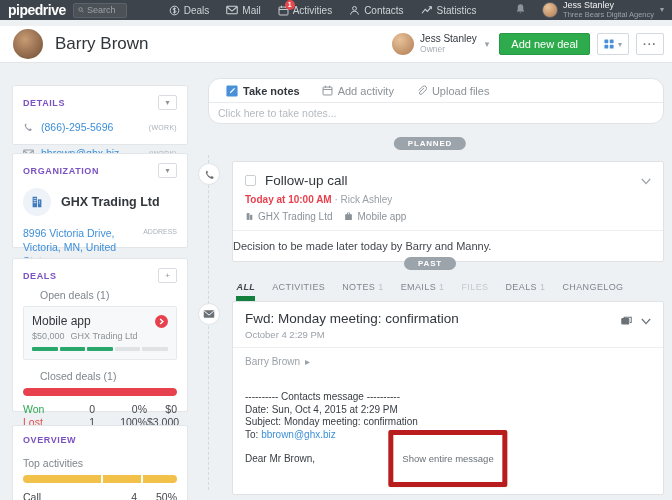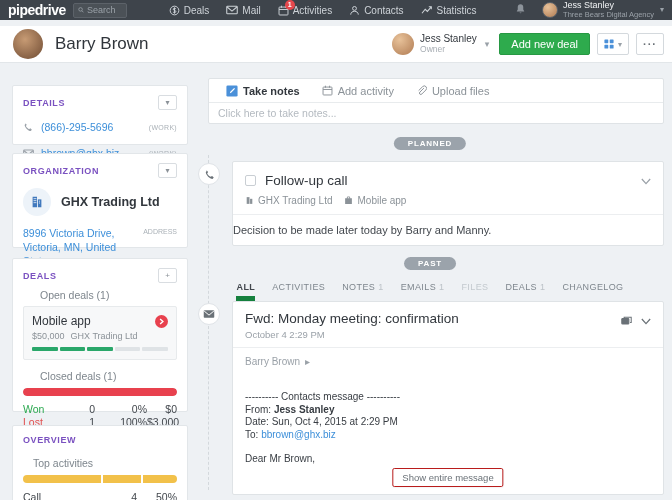--- a/index.html
+++ b/index.html
@@ -88,35 +88,35 @@
   .closed-bar i { display:block; height:100%; background:#e8414e; border-radius:4px; }
   .stats { margin:7px 10px 0; }
   .stat-row { display:grid; grid-template-columns:34px 38px 52px 1fr; font-size:10.5px; line-height:13px; }
   .stat-row span { text-align:right; color:#42474d; }
   .stat-row .lb { text-align:left; }
   .stat-row.won .lb { color:#2aa84f; }
   .stat-row.lost .lb { color:#e04f4f; }
   .btn-seeall { margin:8px 10px 0; height:19px; background:#fff; border:1px solid #d4d9dd;
     border-radius:2px; font-size:10px; color:#5a6168; padding:0 8px; cursor:pointer; font-family:inherit; }
   .p-overview { top:425px; height:200px; }
-  .ov-sub { padding:6px 20px 0; font-size:10.5px; color:#7e868d; }
+  .ov-sub { padding:6px 10px 0; font-size:10.5px; color:#7e868d; }
   .ov-bar { margin:6px 10px 0; height:8px; display:flex; gap:2px; }
   .ov-bar span { display:block; height:8px; background:#f2c14a; }
   .ov-bar span:first-child { border-radius:4px 0 0 4px; }
   .ov-bar span:last-child { border-radius:0 4px 4px 0; }
   .ov-row { display:grid; grid-template-columns:1fr 26px 40px; font-size:10.5px; color:#42474d;
     padding:8px 10px 0; }
   .ov-row span { text-align:right; }
   .ov-row .lb { text-align:left; }
 
   
   .main { position:absolute; left:196px; top:63px; width:468px; height:437px; }
   .tl-line { position:absolute; left:12px; top:92px; bottom:10px; border-left:1px dashed #d3d8dc; z-index:0; }
   .composer { position:absolute; left:12px; right:0; top:15px; background:#fff;
-    border:1px solid #dfe3e6; border-radius:2px; z-index:2; }
+    border:1px solid #dfe3e6; border-radius:12px; z-index:2; }
   .comp-tabs { display:flex; align-items:center; height:24px; border-bottom:1px solid #e8ebed; padding-left:6px; }
   .comp-tab { display:flex; align-items:center; gap:5px; font-size:11px; color:#8b9298; padding:0 11px;
     cursor:pointer; height:100%; position:relative; }
   .comp-tab.active { color:#32373d; font-weight:bold; }
   .comp-tab.active::after { content:""; position:absolute; left:16px; bottom:-5px; border:5px solid transparent;
     border-top-color:#fff; z-index:3; }
   .comp-input { height:20px; display:flex; align-items:center; padding:0 9px; font-size:10.5px;
     color:#b4bac0; cursor:text; }
   .pill { position:absolute; left:50%; transform:translateX(-50%); background:#9ba3ab; color:#fff;
     font-size:8px; font-weight:bold; letter-spacing:0.8px; border-radius:8px; padding:2px 14px; z-index:2; }
@@ -137,35 +137,35 @@
   .act-time { color:#e8414e; font-weight:bold; }
   .act-sep, .act-assignee { color:#9aa1a8; }
   .act-meta { margin-top:6px; display:flex; align-items:center; gap:12px; font-size:10px; color:#8b9298; }
   .act-meta .m { display:flex; align-items:center; gap:4px; }
   .act-body { border-top:1px solid #eceef0; padding:9px 0; font-size:11px; color:#42474d; }
   .filter-tabs { position:absolute; top:219px; left:0; right:0; display:flex; justify-content:center;
     gap:17px; z-index:1; }
   .ftab { font-size:9px; color:#7e868d; letter-spacing:0.4px; cursor:pointer; padding-bottom:4px;
     display:flex; gap:3px; }
   .ftab .cnt { color:#bcc2c7; }
-  .ftab.active { color:#42474d; font-weight:bold; border-bottom:6px solid #15803d; }
+  .ftab.active { color:#42474d; font-weight:bold; border-bottom:6px solid #15803d;font-style:italic; }
   .ftab.dim { color:#c3c9ce; }
   .email-item { top:238px; }
   .email-card { height:194px; position:relative; overflow:hidden; }
   .em-head { padding:9px 12px 7px; display:flex; align-items:flex-start; }
   .em-subject { font-size:13.5px; color:#32373d; }
   .em-date { font-size:9.5px; color:#9aa1a8; margin-top:3px; }
   .em-icons { margin-left:auto; display:flex; align-items:center; gap:9px; color:#6a7177; }
   .em-sender-row { border-top:1px solid #eceef0; padding:8px 12px; font-size:10px; color:#9aa1a8;
     display:flex; align-items:center; gap:5px; cursor:pointer; }
   .em-body { padding:16px 12px 0; font-size:10px; color:#383d43; line-height:12.5px; }
   .em-body a { color:#3d8fd9; text-decoration:none; }
   .em-gap { height:12px; }
   .btn-showmore { position:absolute; bottom:7px; left:50%; transform:translateX(-50%); background:#fff;
-    border:1px solid #b91c1c; border-radius:2px; font-size:9.5px; color:#6a7177; padding:3px 9px;
+    border:5px solid #b91c1c; border-radius:2px; font-size:9.5px; color:#6a7177; padding:18px 9px;
     cursor:pointer; font-family:inherit; box-shadow:0 1px 1px rgba(0,0,0,0.04); }
 </style>
 </head>
 <body>
 
 <div class="screen">
 
   <nav class="topnav">
     <span class="logo">pipedrive</span>
     <div class="nav-search">
@@ -410,20 +410,25 @@
       <div class="tl-card">
         <div class="act-head">
           <div class="act-title-row">
             <span class="checkbox"></span>
             <span class="act-title">Follow-up call</span>
             <span class="card-caret">
               <svg width="10" height="7" viewBox="0 0 12 8" fill="none" stroke="currentColor" stroke-width="1.5">
                   <polyline points="1,1 6,6.5 11,1"></polyline>
                 </svg>
             </span>
+          </div>
+          <div class="act-time-row">
+            <span class="act-time">Today at 10:00 AM</span>
+            <span class="act-sep">·</span>
+            <span class="act-assignee">Rick Ashley</span>
           </div>
           <div class="act-meta">
             <span class="m">
               <svg width="9" height="9" viewBox="0 0 16 16" fill="currentColor">
                   <rect x="3" y="2" width="5" height="12"></rect>
                   <rect x="9" y="5" width="4" height="9"></rect>
                 </svg>
               <span>GHX Trading Ltd</span>
             </span>
             <span class="m">
@@ -493,22 +498,22 @@
                 </svg>
             </span>
           </div>
         </div>
         <div class="em-sender-row">
           <span>Barry Brown</span>
           <span>▸</span>
         </div>
         <div class="em-body">
           <div>---------- Contacts message ----------</div>
-          <div><span>From:</span> <b>Jess Stanley</b></div>
           <div>Date: Sun, Oct 4, 2015 at 2:29 PM</div>
+          <div>Subject: Monday meeting: confirmation</div>
           <div><span>To:</span> <a href="#">bbrown@ghx.biz</a></div>
           <div class="em-gap"></div>
           <div>Dear Mr Brown,</div>
         </div>
         <button class="btn-showmore">Show entire message</button>
       </div>
     </div>
   </main>
 </div>
 

